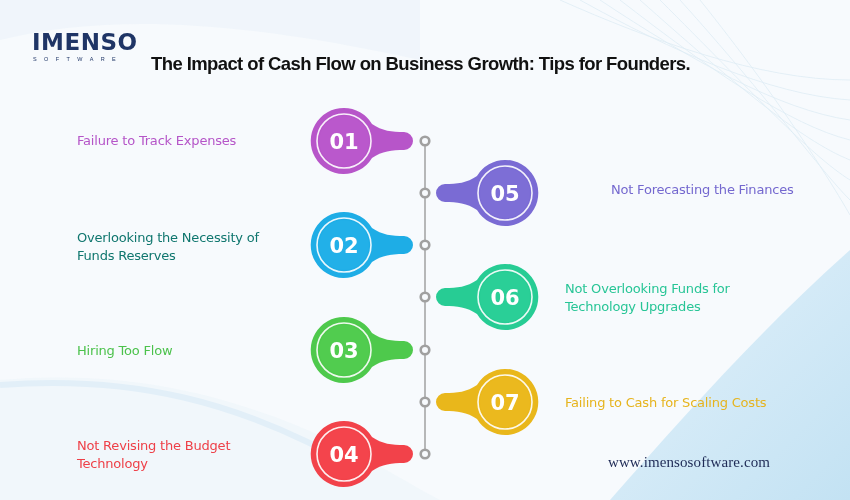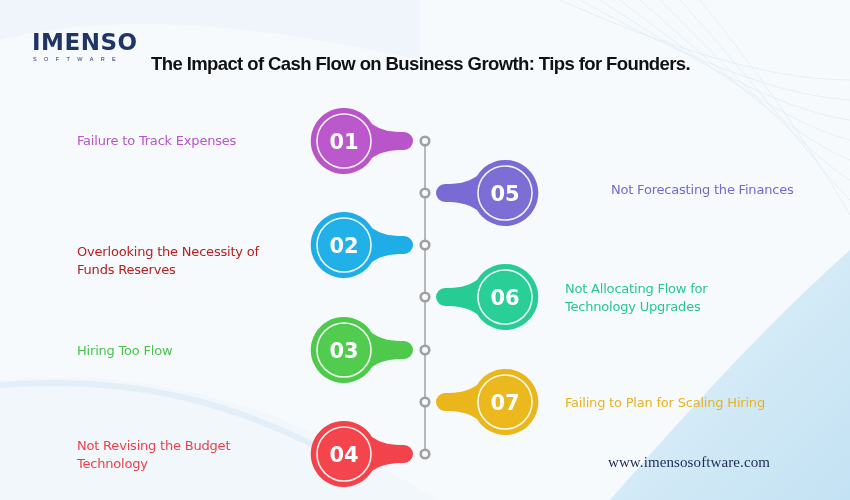--- a/index.html
+++ b/index.html
@@ -134,36 +134,36 @@
     <text x="344" y="462">04</text>
     <text x="505" y="201">05</text>
     <text x="505" y="305">06</text>
     <text x="505" y="410">07</text>
   </g>
 </svg>
 
 <div class="label" style="left:77px; top:132px; color:#b555c8;text-align:center;">
   <div>Failure to Track Expenses</div>
 </div>
-<div class="label" style="left:77px; top:229px; color:#b91c1c;margin-top:14px;">
+<div class="label" style="left:77px; top:229px; color:#0f766e;">
   <div>Overlooking the Necessity of</div>
   <div>Funds Reserves</div>
 </div>
 <div class="label" style="left:77px; top:342px; color:#4cc24c;">
   <div>Hiring Too Flow</div>
 </div>
 <div class="label" style="left:77px; top:437px; color:#ee4048;">
   <div>Not Revising the Budget</div>
   <div>Technology</div>
 </div>
 
 <div class="label" style="left:565px; top:181px; color:#7468cf;margin-left:46px;">
   <div>Not Forecasting the Finances</div>
 </div>
 <div class="label" style="left:565px; top:280px; color:#27c596;">
-  <div>Not Allocating Flow for</div>
+  <div>Not Overlooking Funds for</div>
   <div>Technology Upgrades</div>
 </div>
 <div class="label" style="left:565px; top:394px; color:#e6b41e;">
-  <div>Failing to Plan for Scaling Hiring</div>
+  <div>Failing to Cash for Scaling Costs</div>
 </div>
 
 <div class="website">www.imensosoftware.com</div>
 
 </body></html>

